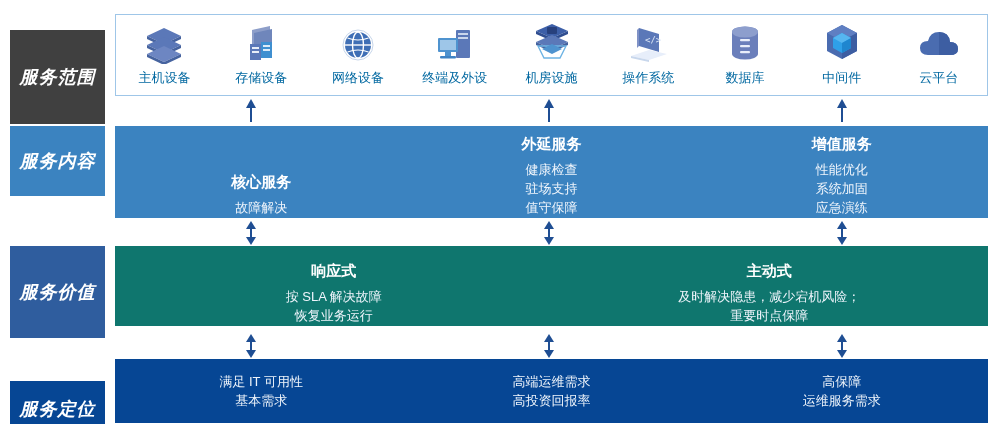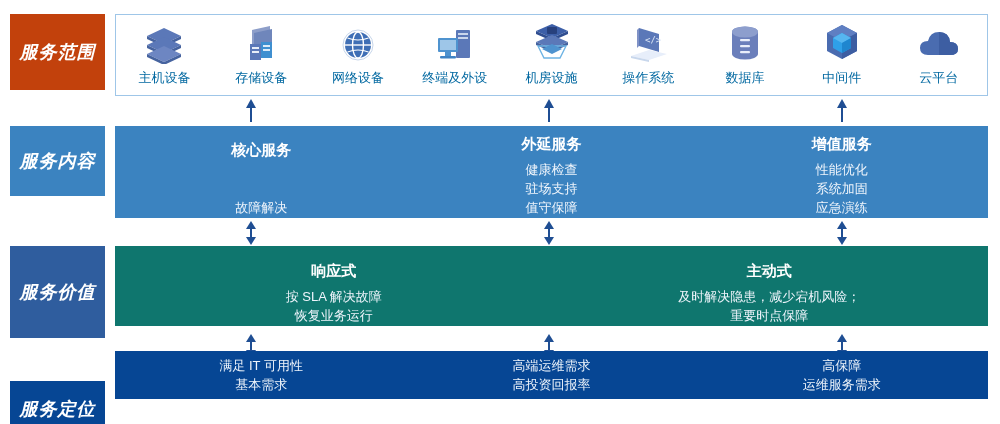--- a/index.html
+++ b/index.html
@@ -11,21 +11,21 @@
   .stage{position:relative;width:1000px;height:424px;}
 
   
   .row-label{
     position:absolute;left:10px;width:95px;
     display:flex;align-items:center;justify-content:center;
     color:#ffffff;font-weight:bold;font-style:italic;
     font-size:18px;letter-spacing:1px;
     box-sizing:border-box;
   }
-  .lbl1{top:14px;height:76px;background:#c2410c;}
+  .lbl1{top:30px;height:94px;background:#404040;}
   .lbl2{top:126px;height:70px;background:#3b83c0;}
   .lbl3{top:246px;height:92px;background:#2f5d9e;}
   .lbl4{top:359px;height:56px;background:#064694;margin-top:22px;}
 
   
   .scope-card{
     position:absolute;left:115px;top:14px;width:873px;height:82px;
     background:#ffffff;border:1px solid #9fc6e8;box-sizing:border-box;
     display:flex;align-items:center;
   }
@@ -38,33 +38,33 @@
   .icon-cap{font-size:13px;color:#0369a1;white-space:nowrap;}
 
   
   .band{
     position:absolute;left:115px;width:873px;
     box-sizing:border-box;display:flex;
     border:1px solid rgba(255,255,255,0);
   }
   .band2{top:126px;height:92px;background:#3b83c0;}
   .band3{top:246px;height:80px;background:#0f766e;}
-  .band4{top:351px;height:48px;background:#064694;}
+  .band4{top:359px;height:64px;background:#064694;}
 
   .col{
     flex:1 1 0;display:flex;flex-direction:column;
     align-items:center;justify-content:flex-end;
     color:#ffffff;text-align:center;padding:0 4px;box-sizing:border-box;
   }
   .col-title{
     font-weight:bold;font-size:15px;margin-bottom:6px;white-space:nowrap;
   }
   .col-line{font-size:13px;line-height:19px;color:#eef4fb;white-space:nowrap;}
 
-  .band2 .col:nth-child(1){justify-content:space-between;padding-top:14px;}
+  .band2 .col:nth-child(1){justify-content:flex-end;padding-top:14px;}
   .band4 .col{justify-content:center;}
 
   
   .conn{position:absolute;width:22px;display:flex;flex-direction:column;
         align-items:center;justify-content:center;}
   .conn svg{display:block;}
 </style>
 </head>
 <body>
 

